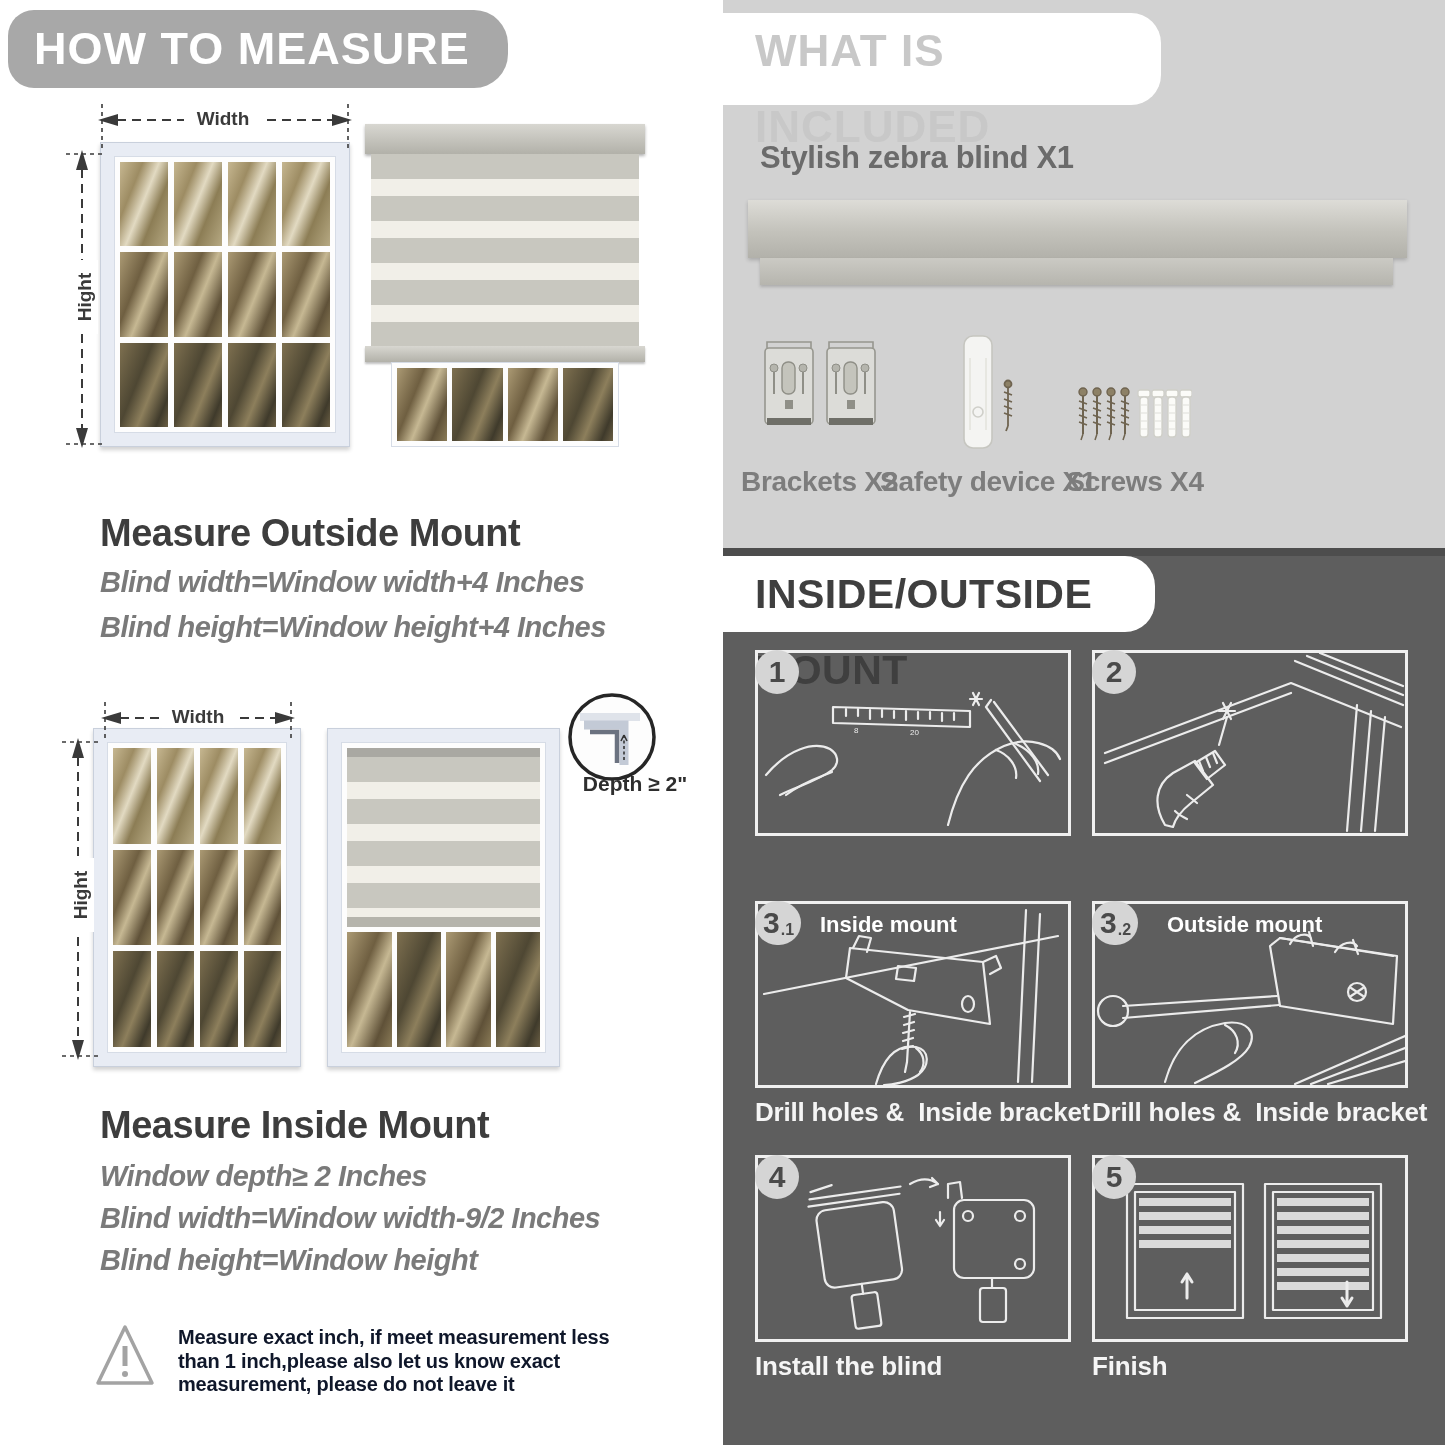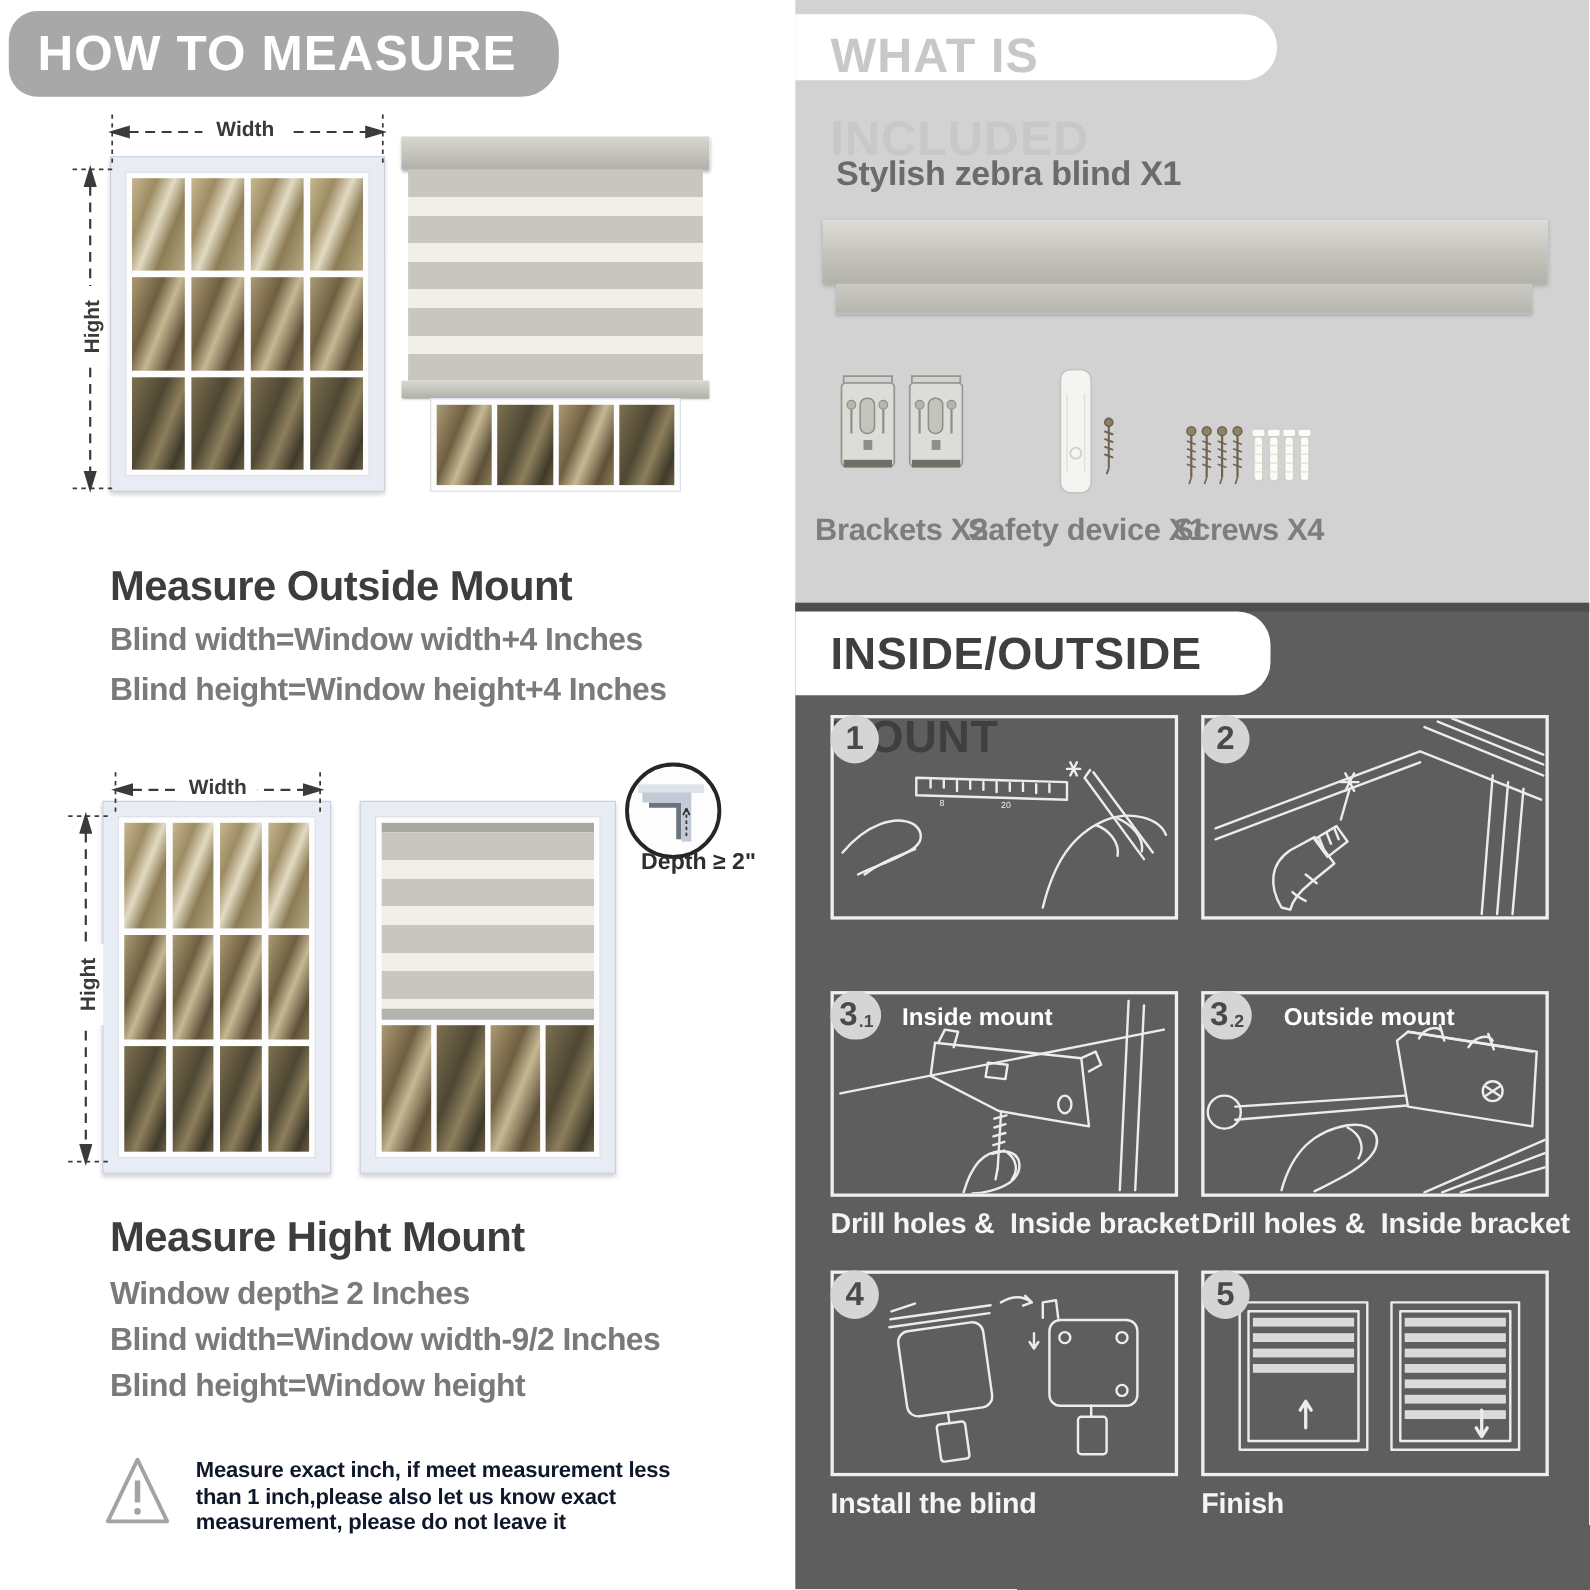--- a/index.html
+++ b/index.html
@@ -4,35 +4,35 @@
 <style>
   html,body{margin:0;padding:0;background:#fff;}
   #canvas{position:relative;width:1445px;height:1445px;overflow:hidden;
           font-family:"Liberation Sans",sans-serif;background:#fff;}
   .abs{position:absolute;}
 
   
   .hdr-left{left:8px;top:10px;width:500px;height:78px;background:#a8a8a8;
             border-radius:26px 34px 34px 26px;color:#fff;font-weight:bold;font-size:45px;
             line-height:78px;padding-left:26px;letter-spacing:1px;box-sizing:border-box;}
-  .hdr-included{left:723px;top:13px;width:438px;height:60px;background:#fff;
+  .hdr-included{left:723px;top:13px;width:438px;height:92px;background:#fff;
             border-radius:0 30px 30px 0;color:#c8c8c8;font-weight:bold;font-size:44px;
             line-height:76px;padding-left:32px;letter-spacing:1px;box-sizing:border-box;}
   .hdr-mount{left:723px;top:556px;width:432px;height:76px;background:#fff;
             border-radius:0 30px 30px 0;color:#3f3f3f;font-weight:bold;font-size:41px;
             line-height:76px;padding-left:32px;letter-spacing:0.5px;box-sizing:border-box;}
 
   
   .sec-gray {left:723px;top:0;width:722px;height:548px;background:#d2d2d2;}
   .sec-dark {left:723px;top:548px;width:722px;height:897px;background:#5e5e5e;}
   .sec-dark-strip{left:723px;top:548px;width:722px;height:8px;background:#4d4d4d;}
 
   
   .h-measure{font-weight:bold;font-size:38px;color:#3d3d3d;letter-spacing:-0.5px;white-space:pre;}
-  .t-formula{font-weight:bold;font-size:29px;color:#7a7a7a;letter-spacing:-0.5px;white-space:pre;}
+  .t-formula{font-weight:bold;font-size:29px;color:#7a7a7a;letter-spacing:-0.5px;white-space:pre;font-style:italic;}
   .t-warn{font-weight:bold;font-size:20px;color:#0f172a;letter-spacing:-0.2px;line-height:23.5px;white-space:pre;}
   .t-depth{font-weight:bold;font-size:21px;color:#2e2e2e;white-space:pre;}
   .dimlabel{font-weight:bold;font-size:19px;color:#3a3a3a;background:#fff;text-align:center;}
   .vlabel{transform:rotate(-90deg);transform-origin:center;padding:2px 4px;}
 
   
   .t-blindlabel{font-weight:bold;font-size:31px;color:#6b6b6b;text-align:left;letter-spacing:-0.3px;}
   .t-comp{font-weight:bold;font-size:28px;color:#7d7d7d;text-align:center;letter-spacing:-0.3px;white-space:pre;}
   .t-cap{font-weight:bold;font-size:26px;color:#f5f5f5;letter-spacing:-0.2px;white-space:pre;}
   .t-steplabel{font-weight:bold;font-size:22px;color:#fff;white-space:pre;}
@@ -190,21 +190,21 @@
   <svg class="abs" style="left:566px;top:691px;" width="92" height="92">
     <circle cx="46" cy="46" r="42" fill="#fdfdfd" stroke="#262626" stroke-width="3.5"></circle>
     <path d="M14,26 L74,26" stroke="#dfe3ea" stroke-width="8" fill="none"></path>
     <path d="M18,34 L58,34 L58,74" stroke="#c3cad6" stroke-width="9" fill="none"></path>
     <path d="M24,41 L51,41 L51,72" stroke="#6b7280" stroke-width="4.5" fill="none"></path>
     <line x1="58" y1="44" x2="58" y2="70" stroke="#333" stroke-width="1.6" stroke-dasharray="3 2.5"></line>
     <path d="M58,44 L55,50 M58,44 L61,50" stroke="#333" stroke-width="1.6" fill="none"></path>
   </svg>
   <div class="abs t-depth" style="left:560px;top:772px;width:150px;text-align:center;">Depth ≥ 2"</div>
 
-  <div class="abs h-measure" style="left:100px;top:1104px;">Measure Hight Mount</div>
+  <div class="abs h-measure" style="left:100px;top:1104px;">Measure Inside Mount</div>
   <div class="abs t-formula" style="left:100px;top:1160px;">Window depth≥ 2 Inches</div>
   <div class="abs t-formula" style="left:100px;top:1202px;">Blind width=Window width-9/2 Inches</div>
   <div class="abs t-formula" style="left:100px;top:1244px;">Blind height=Window height</div>
 
   <svg class="abs" style="left:93px;top:1320px;" width="64" height="72">
     <path d="M32,7 L59,63 L5,63 Z" stroke="#a3a3a3" stroke-width="3.5" fill="none" stroke-linejoin="round"></path>
     <line x1="32" y1="26" x2="32" y2="46" stroke="#a3a3a3" stroke-width="5"></line>
     <circle cx="32" cy="54" r="3" fill="#a3a3a3"></circle>
   </svg>
   <div class="abs" style="left:178px;top:1326px;">

